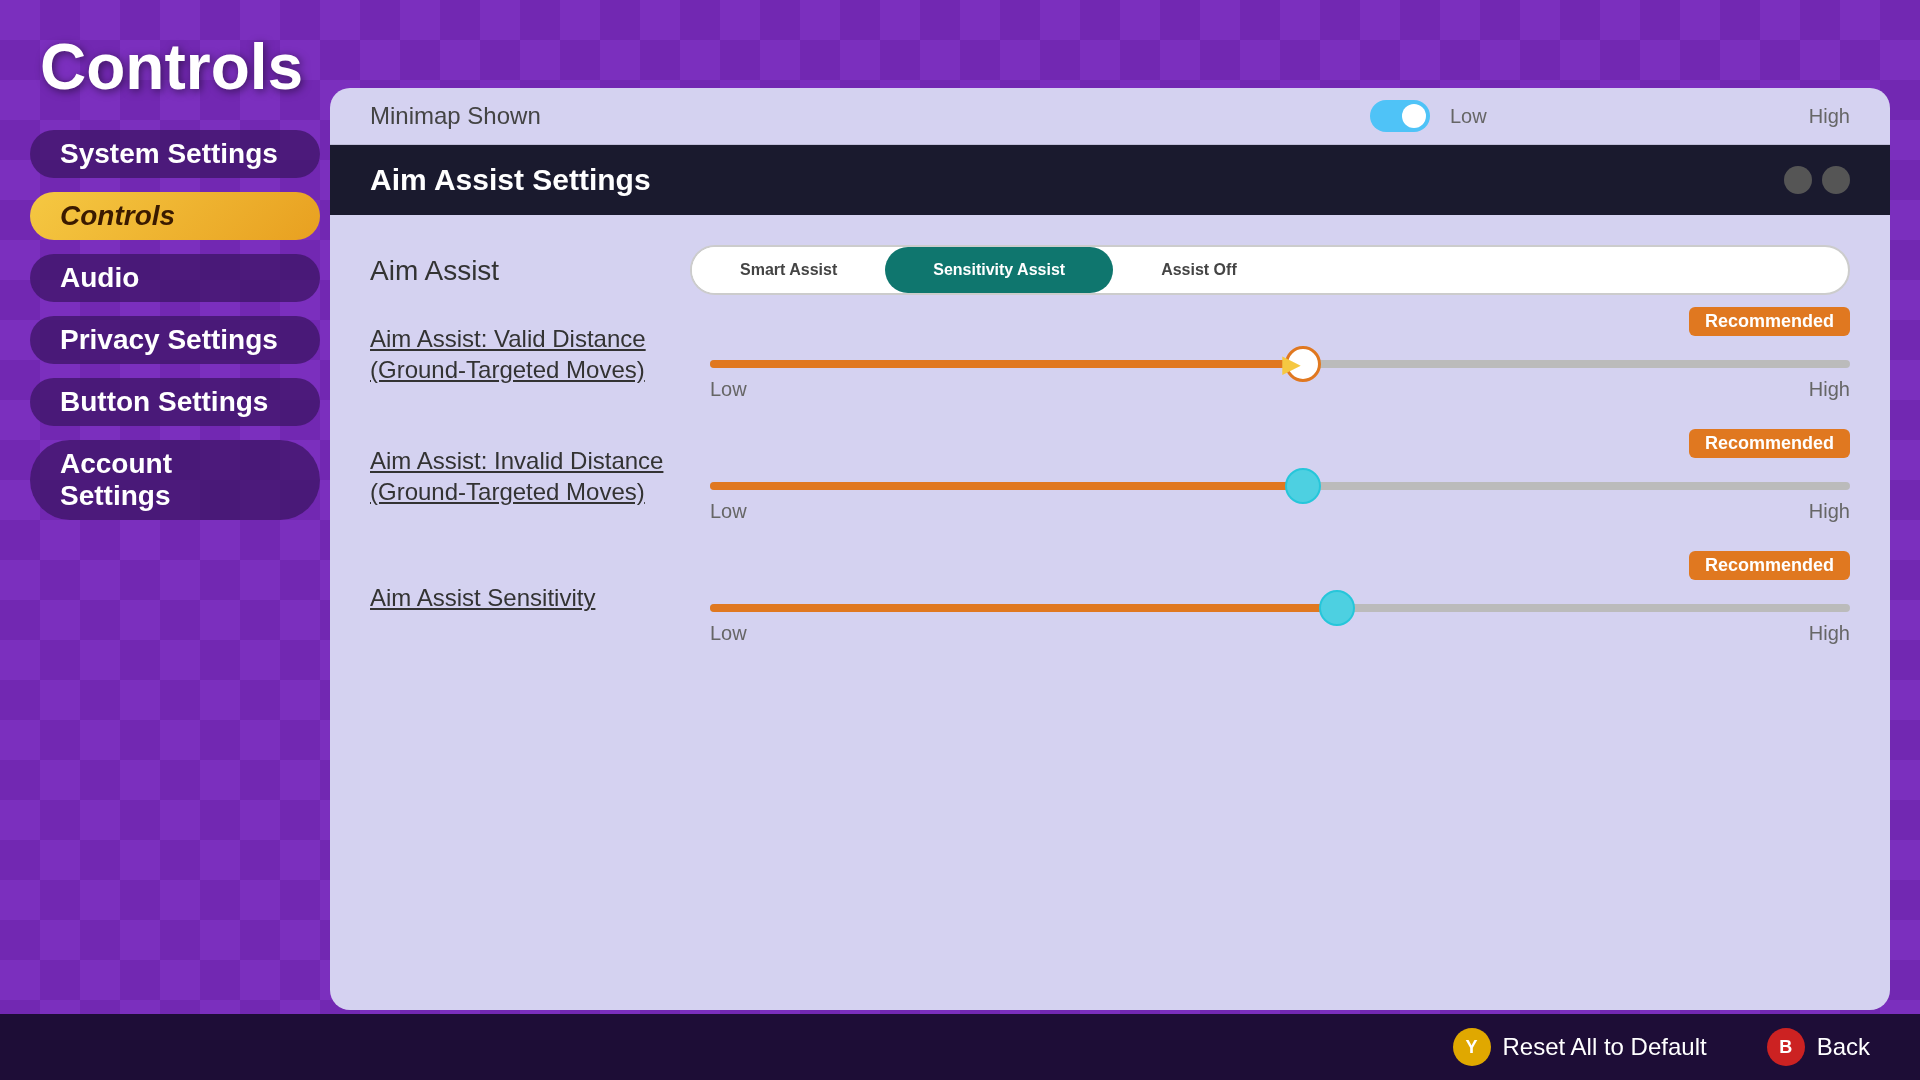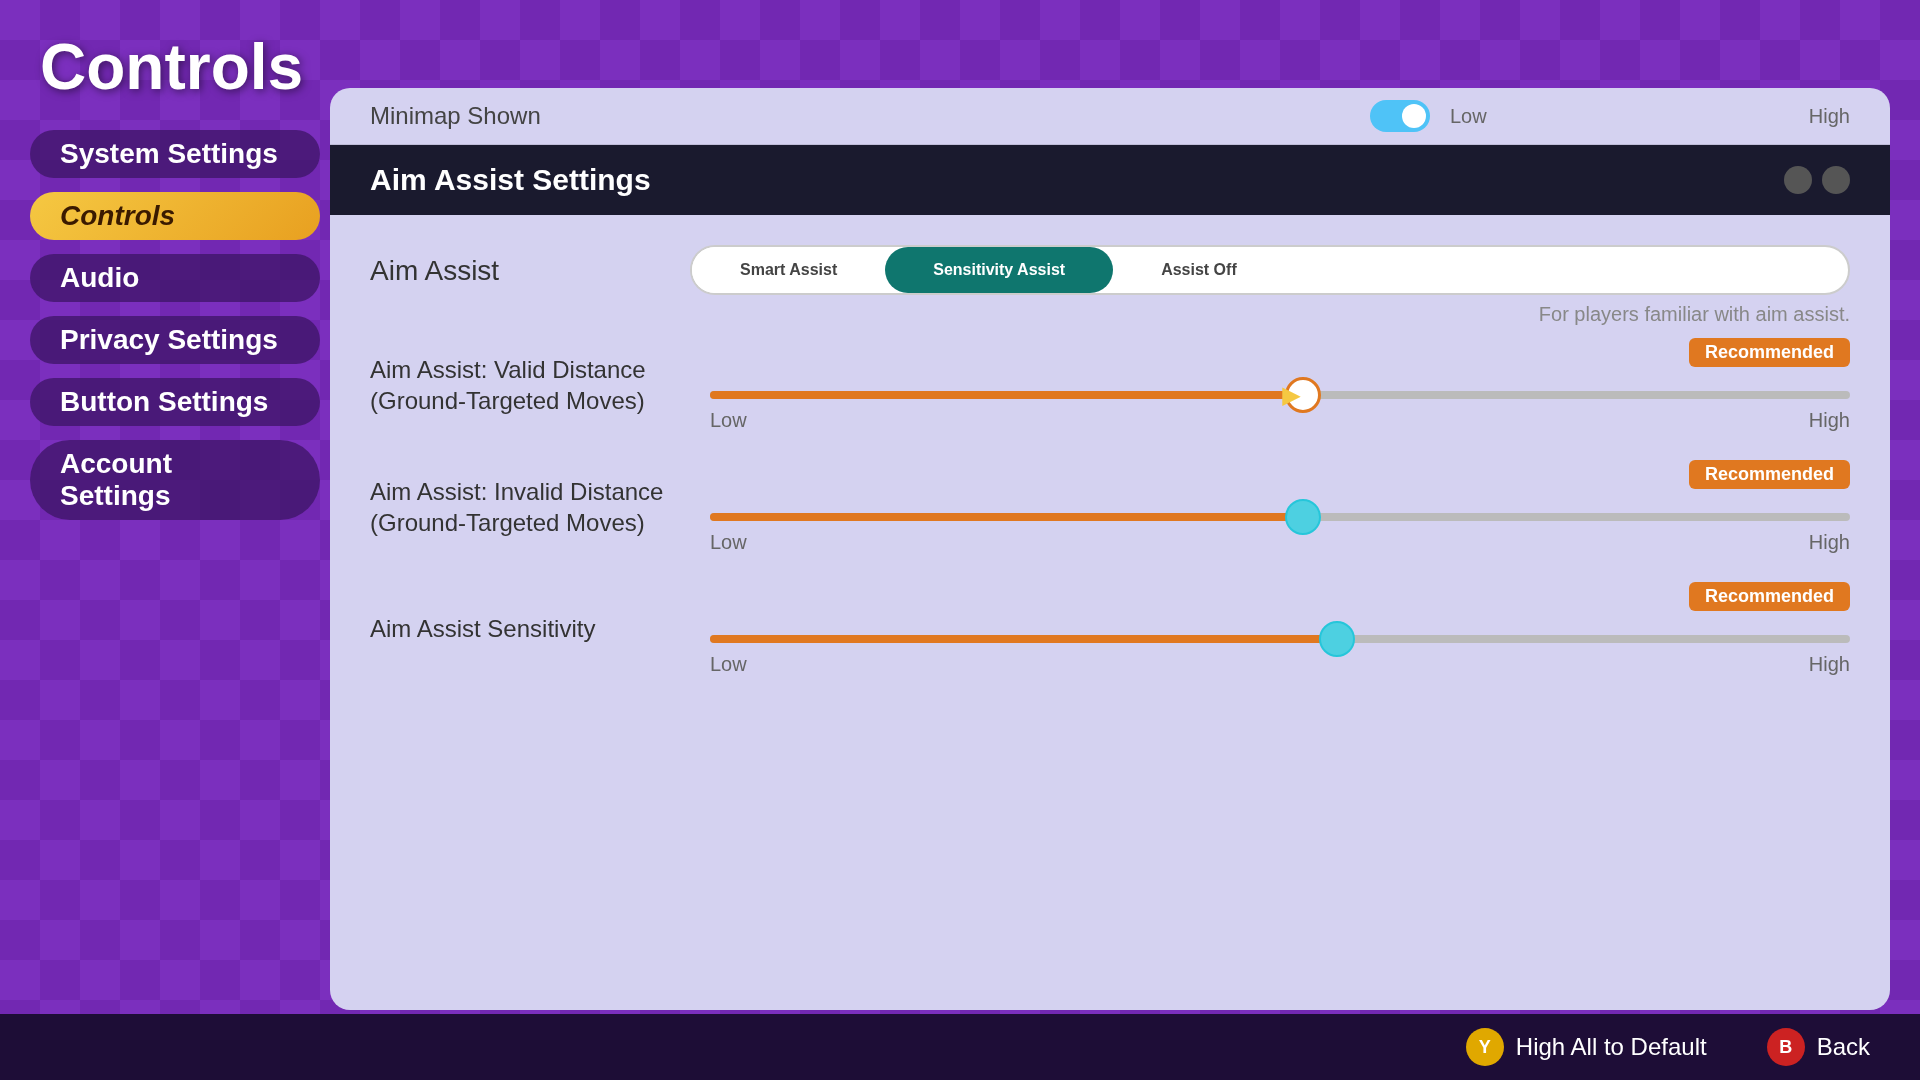--- a/index.html
+++ b/index.html
@@ -210,20 +210,21 @@
       align-items: center;
       gap: 20px;
     }
 
     .slider-label {
       font-size: 24px;
       color: #333;
       min-width: 320px;
       font-weight: 500;
       line-height: 1.3;
+      text-decoration: underline;
     }
 
     .slider-container {
       flex: 1;
       display: flex;
       flex-direction: column;
     }
 
     .recommended-badge {
       background: #e07820;
@@ -390,21 +391,20 @@
   <div class="content-area">
 
     <div class="aim-assist-row">
       <div class="setting-label">Aim Assist</div>
       <div class="aim-assist-right">
         <div class="option-buttons">
           <button class="option-btn">Smart Assist</button>
           <button class="option-btn active">Sensitivity Assist</button>
           <button class="option-btn">Assist Off</button>
         </div>
-        <div class="aim-assist-description">For players familiar with aim assist.</div>
       </div>
     </div>
 
     <div class="slider-section">
       <div class="slider-row">
         <div class="slider-label">
           <span>Aim Assist: Valid Distance</span><br>
           <span>(Ground-Targeted Moves)</span>
         </div>
         <div class="slider-container">
@@ -467,21 +467,21 @@
     </div>
 
   </div>
 </div>
 
 <div class="bottom-bar">
   <div class="bottom-action">
     <div class="btn-circle btn-y">
       <span>Y</span>
     </div>
-    <span>High All to Default</span>
+    <span>Reset All to Default</span>
   </div>
   <div class="bottom-action">
     <div class="btn-circle btn-b">
       <span>B</span>
     </div>
     <span>Back</span>
   </div>
 </div>
 
 </body></html>

